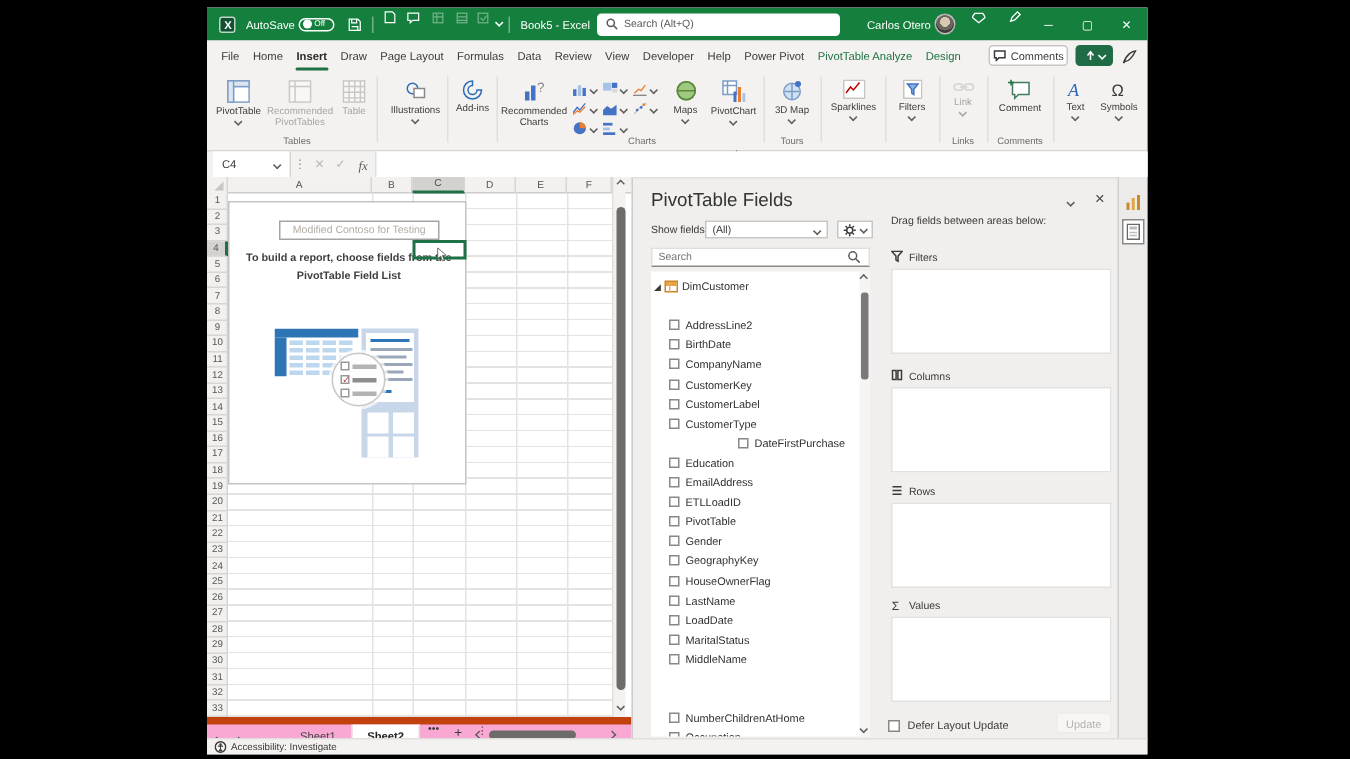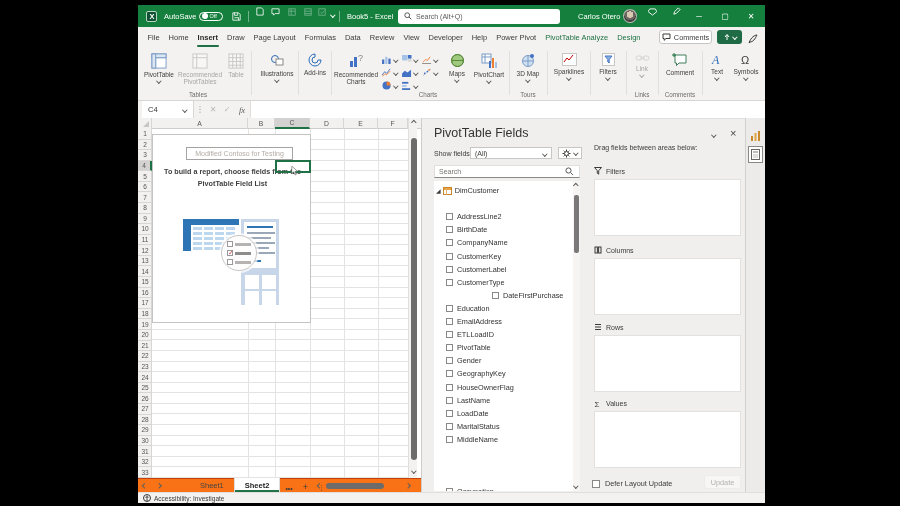--- a/index.html
+++ b/index.html
@@ -90,21 +90,21 @@
 #ph-zoom { position:absolute; left:68px; top:100px; width:36px; height:36px; border-radius:50%; background:#fdfdfd; border:1px solid #c9c7c5; box-shadow:0 0 0 2px rgba(255,255,255,.7); }
 .zrow { position:absolute; left:5px; display:flex; align-items:center; gap:2px; }
 .zrow .cb { width:6px; height:6px; border:1px solid #9a989a; background:#fff; position:relative; }
 .zrow .ln { width:16px; height:3px; background:#b5b3b1; }
 .zrow .cb.on:after { content:"✓"; position:absolute; left:0; top:-2px; font-size:7px; color:#c0504d; }
 
 #vscroll { position:absolute; left:270px; top:0; width:9px; height:360px; background:#f3f2f1; border-left:1px solid #e1dfdd; }
 #vscroll .thumb { position:absolute; left:1.5px; top:20px; width:6px; height:322px; background:#6e6c6a; border-radius:3px; }
 .scr-arrow { position:absolute; left:0; width:9px; height:10px; display:flex; align-items:center; justify-content:center; }
 
-#sheetbar { position:absolute; left:0; top:360px; width:283px; height:14px; background:#f97316; border-top:1px solid #c2410c; display:flex; align-items:flex-end; }
+#sheetbar { position:absolute; left:0; top:360px; width:283px; height:14px; background:#f9a8d4; border-top:5px solid #c2410c; display:flex; align-items:flex-start; }
 .snav { width:14px; text-align:center; color:#3b3a39; }
 .stab { height:14px; display:flex; align-items:center; padding:0 10px; font-size:7.5px; color:#444; border-right:1px solid #dedcda; position:relative; }
 .stab.active { background:#fff; font-weight:bold; color:#222; }
 .stab.active:after { content:""; position:absolute; left:0; right:0; bottom:0; height:2px; background:#217346; }
 .smore { font-size:7px; color:#3b3a39; padding:0 5px; }
 #hscroll { position:absolute; left:180px; top:3px; width:92px; height:8px; }
 #hscroll .thumb { position:absolute; left:8px; top:1px; width:58px; height:6px; background:#6e6c6a; border-radius:3px; }
 
 
 #pane { position:absolute; left:283px; top:113px; width:324px; height:374px; background:#f1efed; border-left:1px solid #cfcdcb; border-top:1px solid #e1dfdd; }
@@ -743,20 +743,24 @@
           <span>LoadDate</span>
         </div>
         <div class="fitem" style="top: 238.8px;">
           <span class="cb"></span>
           <span>MaritalStatus</span>
         </div>
         <div class="fitem" style="top: 251.9px;">
           <span class="cb"></span>
           <span>MiddleName</span>
         </div>
+        <div class="fitem" style="top: 291.2px;">
+          <span class="cb"></span>
+          <span>NumberChildrenAtHome</span>
+        </div>
         <div class="fitem" style="top: 304.3px;">
           <span class="cb"></span>
           <span>Occupation</span>
         </div>
       </div>
     <div id="flist-scroll" style="left:151px; top:62px; height:310px;">
       <span class="chev up" style="position:absolute; left:1px; top:3px"></span>
       <div class="thumb"></div>
       <span class="chev" style="position:absolute; left:1px; bottom:3px"></span>
     </div>

